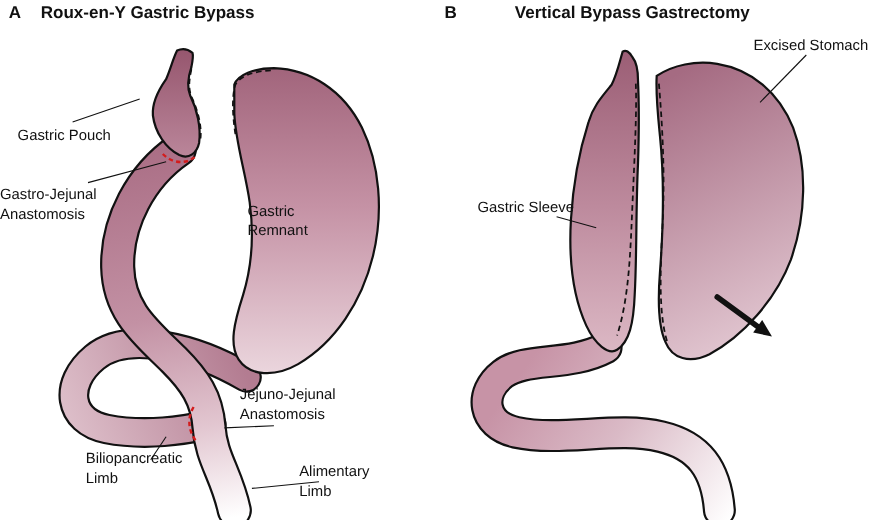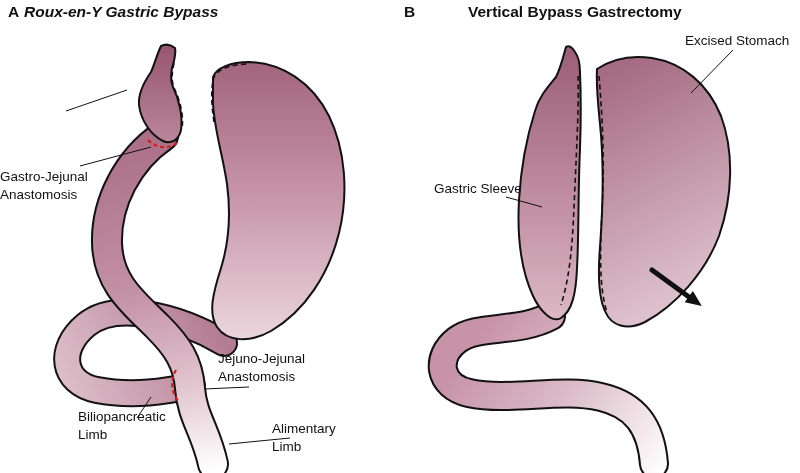--- a/index.html
+++ b/index.html
@@ -105,24 +105,27 @@
         <path d="M 652,270 L 689,297" stroke="#111111" stroke-width="5" stroke-linecap="round" fill="none"></path>
         <polygon points="701.8,305.9 684.7,302.3 692.9,290.9" fill="#111111"></polygon>
       </g>
 
       <path d="M 733,50 L 691,93" stroke="#111111" stroke-width="1"></path>
       <path d="M 506,197 L 542,207" stroke="#111111" stroke-width="1"></path>
     </g>
   </svg>
 
   <div class="lbl title" style="left:8px;top:2px;">A</div>
-  <div class="lbl title" style="left:24px;top:2px;font-style:italic;">Roux-en-Y Gastric Bypass</div>
+  <div class="lbl title" style="left:37px;top:2px;">Roux-en-Y Gastric Bypass</div>
 
+  <div class="lbl" style="left:16px;top:114px;width:100px;">Gastric Pouch</div>
   <div class="lbl center" style="left:0px;top:168px;width:110px;">Gastro-Jejunal
 Anastomosis</div>
+  <div class="lbl center" style="left:225px;top:183px;width:95px;">Gastric
+Remnant</div>
   <div class="lbl center" style="left:218px;top:350px;width:130px;">Jejuno-Jejunal
 Anastomosis</div>
   <div class="lbl center" style="left:78px;top:408px;width:115px;">Biliopancreatic
 Limb</div>
   <div class="lbl center" style="left:272px;top:420px;width:100px;">Alimentary
 Limb</div>
 
   <div class="lbl title" style="left:404px;top:2px;">B</div>
   <div class="lbl title" style="left:468px;top:2px;">Vertical Bypass Gastrectomy</div>
 

